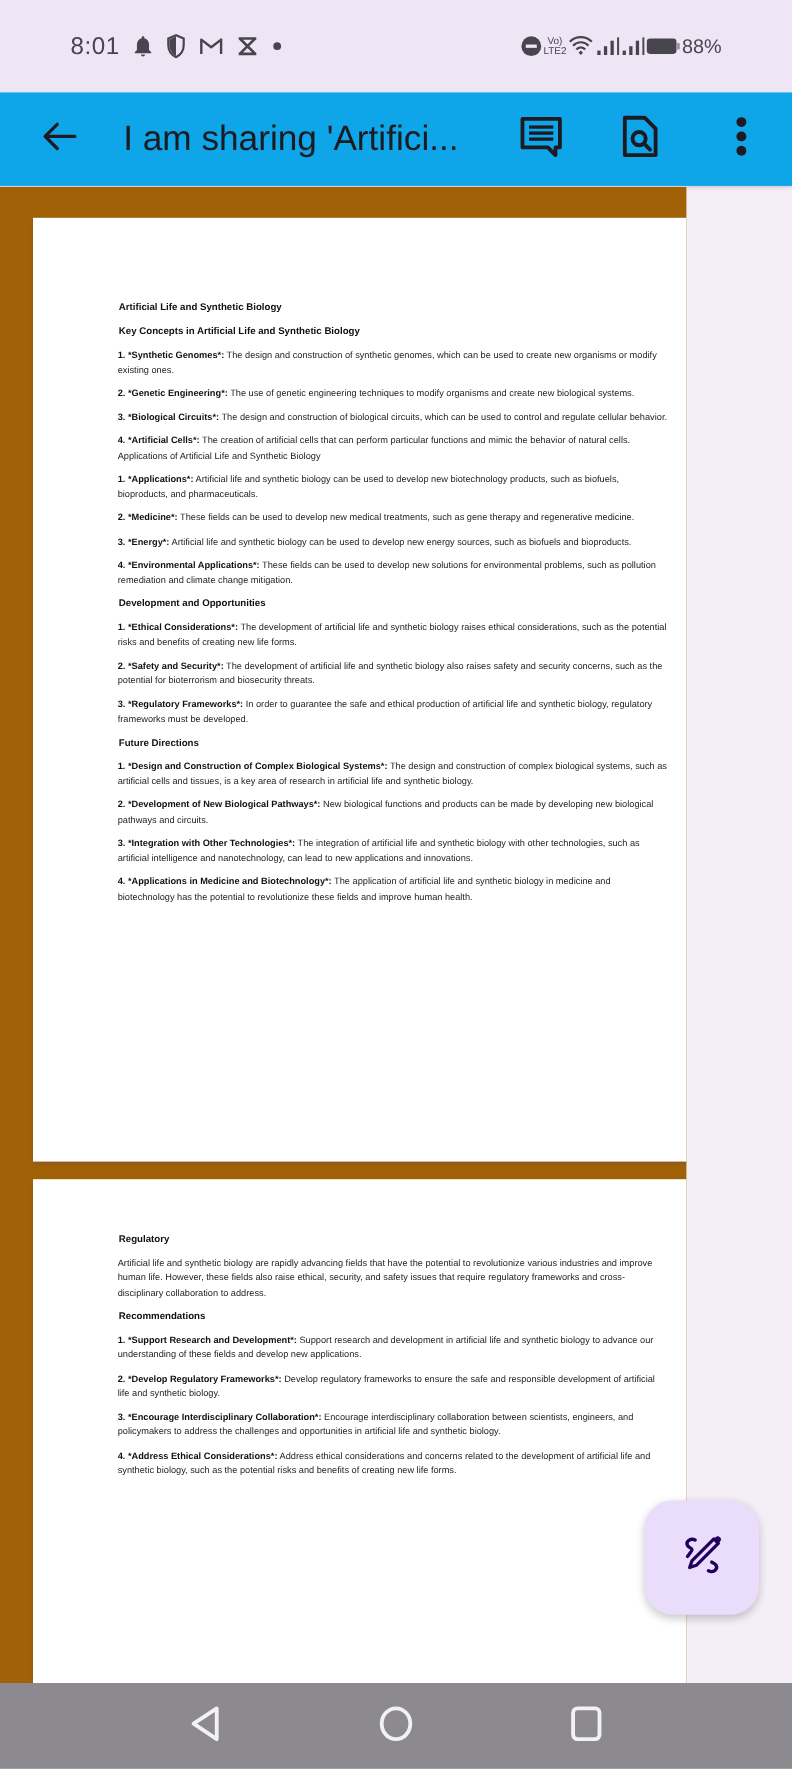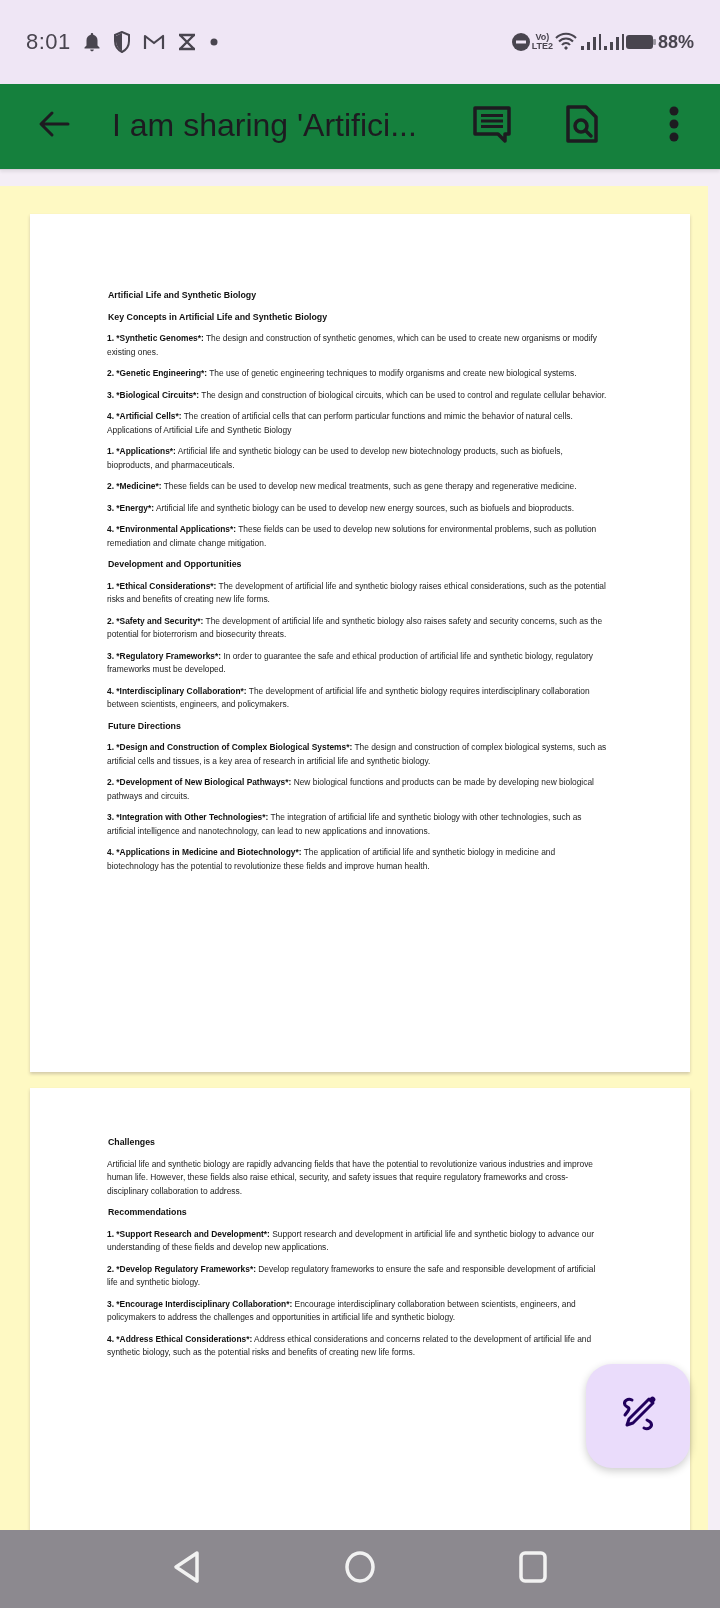--- a/index.html
+++ b/index.html
@@ -5,47 +5,47 @@
     * { box-sizing: border-box; margin: 0; padding: 0; }
     html, body {
       width: 720px; height: 1608px; overflow: hidden;
       background: #f4eef6;
       font-family: "Liberation Sans", sans-serif;
       color: #1d1b20;
     }
     .statusbar {
       position: absolute; left: 0; top: 0; width: 720px; height: 84px;
       background: #efe6f5;
-      display: flex; align-items: center; padding: 0 26px;
+      display: flex; align-items: center; padding: 0 64px;
       color: #49454f; font-size: 21px;
     }
     .status-left { display: flex; align-items: center; gap: 12px; }
-    .status-right { margin-left: auto; display: flex; align-items: center; gap: 1px; font-weight: bold; }
+    .status-right { margin-left: auto; display: flex; align-items: center; gap: 1px; }
     .sb-icon { display: inline-flex; align-items: center; justify-content: center; }
     .status-time { font-size: 22px; letter-spacing: 0.5px; }
     .battery-pct { font-size: 18px; }
     .appbar {
       position: absolute; left: 0; top: 84px; width: 720px; height: 86px;
-      background: #15803d;
+      background: #0ea5e9;
       display: flex; align-items: center;
       border-bottom: 1px solid #d9d0dc;
       box-shadow: 0 2px 3px rgba(0,0,0,0.08);
     }
     .back-btn { position: absolute; left: 32px; top: 20px; width: 44px; height: 44px; display: flex; align-items: center; justify-content: center; cursor: pointer; }
     .app-title {
       position: absolute; left: 112px; top: 18px; width: 330px;
       font-size: 32px; color: #1d1b20; white-space: nowrap; overflow: hidden; text-overflow: ellipsis;
       line-height: 46px;
     }
     .ab-btn { position: absolute; top: 18px; width: 48px; height: 48px; display: flex; align-items: center; justify-content: center; cursor: pointer; }
     .ab-comments { left: 468px; }
     .ab-find { left: 558px; }
     .ab-more { left: 650px; }
 
-    .viewer { position: absolute; left: 0; top: 186px; width: 708px; height: 1360px; overflow: hidden; background: #fef9c3; }
+    .viewer { position: absolute; left: 0; top: 170px; width: 624px; height: 1360px; overflow: hidden; background: #a16207; }
     .page {
       position: absolute; left: 30px; width: 660px; background: #ffffff;
       box-shadow: 0 2px 3px rgba(80,60,90,0.25);
     }
     .page1 { top: 28px; height: 858px; }
     .page2 { top: 902px; height: 500px; }
     .doc { position: absolute; left: 77px; width: 500px; font-size: 8.4px; line-height: 13.5px; color: #222; }
     .doc h4 { font-size: 8.8px; font-weight: bold; color: #111; margin: 0 0 8px 1px; }
     .doc p { margin: 0 0 8px 0; }
     .doc .item { margin: 0 0 8px 0; }
@@ -192,33 +192,32 @@
       <div class="item"><b><span>4.</span> <span>*Artificial Cells*:</span></b><span> The creation of artificial cells that can perform particular functions and mimic the behavior of natural cells. Applications of Artificial Life and Synthetic Biology</span></div>
       <div class="item"><b><span>1.</span> <span>*Applications*:</span></b><span> Artificial life and synthetic biology can be used to develop new biotechnology products, such as biofuels, bioproducts, and pharmaceuticals.</span></div>
       <div class="item"><b><span>2.</span> <span>*Medicine*:</span></b><span> These fields can be used to develop new medical treatments, such as gene therapy and regenerative medicine.</span></div>
       <div class="item"><b><span>3.</span> <span>*Energy*:</span></b><span> Artificial life and synthetic biology can be used to develop new energy sources, such as biofuels and bioproducts.</span></div>
       <div class="item"><b><span>4.</span> <span>*Environmental Applications*:</span></b><span> These fields can be used to develop new solutions for environmental problems, such as pollution remediation and climate change mitigation.</span></div>
 
       <h4>Development and Opportunities</h4>
       <div class="item"><b><span>1.</span> <span>*Ethical Considerations*:</span></b><span> The development of artificial life and synthetic biology raises ethical considerations, such as the potential risks and benefits of creating new life forms.</span></div>
       <div class="item"><b><span>2.</span> <span>*Safety and Security*:</span></b><span> The development of artificial life and synthetic biology also raises safety and security concerns, such as the potential for bioterrorism and biosecurity threats.</span></div>
       <div class="item"><b><span>3.</span> <span>*Regulatory Frameworks*:</span></b><span> In order to guarantee the safe and ethical production of artificial life and synthetic biology, regulatory frameworks must be developed.</span></div>
-      <div class="item"><b><span>4.</span> <span>*Interdisciplinary Collaboration*:</span></b><span> The development of artificial life and synthetic biology requires interdisciplinary collaboration between scientists, engineers, and policymakers.</span></div>
 
       <h4>Future Directions</h4>
       <div class="item"><b><span>1.</span> <span>*Design and Construction of Complex Biological Systems*:</span></b><span> The design and construction of complex biological systems, such as artificial cells and tissues, is a key area of research in artificial life and synthetic biology.</span></div>
       <div class="item"><b><span>2.</span> <span>*Development of New Biological Pathways*:</span></b><span> New biological functions and products can be made by developing new biological pathways and circuits.</span></div>
       <div class="item"><b><span>3.</span> <span>*Integration with Other Technologies*:</span></b><span> The integration of artificial life and synthetic biology with other technologies, such as artificial intelligence and nanotechnology, can lead to new applications and innovations.</span></div>
       <div class="item"><b><span>4.</span> <span>*Applications in Medicine and Biotechnology*:</span></b><span> The application of artificial life and synthetic biology in medicine and biotechnology has the potential to revolutionize these fields and improve human health.</span></div>
     </div>
   </div>
 
   <div class="page page2">
     <div class="doc" style="top:48px;">
-      <h4>Challenges</h4>
+      <h4>Regulatory</h4>
       <p>Artificial life and synthetic biology are rapidly advancing fields that have the potential to revolutionize various industries and improve human life.  However, these fields also raise ethical, security, and safety issues that require regulatory frameworks and cross-disciplinary collaboration to address.</p>
       <h4>Recommendations</h4>
       <div class="item"><b><span>1.</span> <span>*Support Research and Development*:</span></b><span> Support research and development in artificial life and synthetic biology to advance our understanding of these fields and develop new applications.</span></div>
       <div class="item"><b><span>2.</span> <span>*Develop Regulatory Frameworks*:</span></b><span> Develop regulatory frameworks to ensure the safe and responsible development of artificial life and synthetic biology.</span></div>
       <div class="item"><b><span>3.</span> <span>*Encourage Interdisciplinary Collaboration*:</span></b><span> Encourage interdisciplinary collaboration between scientists, engineers, and policymakers to address the challenges and opportunities in artificial life and synthetic biology.</span></div>
       <div class="item"><b><span>4.</span> <span>*Address Ethical Considerations*:</span></b><span> Address ethical considerations and concerns related to the development of artificial life and synthetic biology, such as the potential risks and benefits of creating new life forms.</span></div>
     </div>
   </div>
 </div>
 

